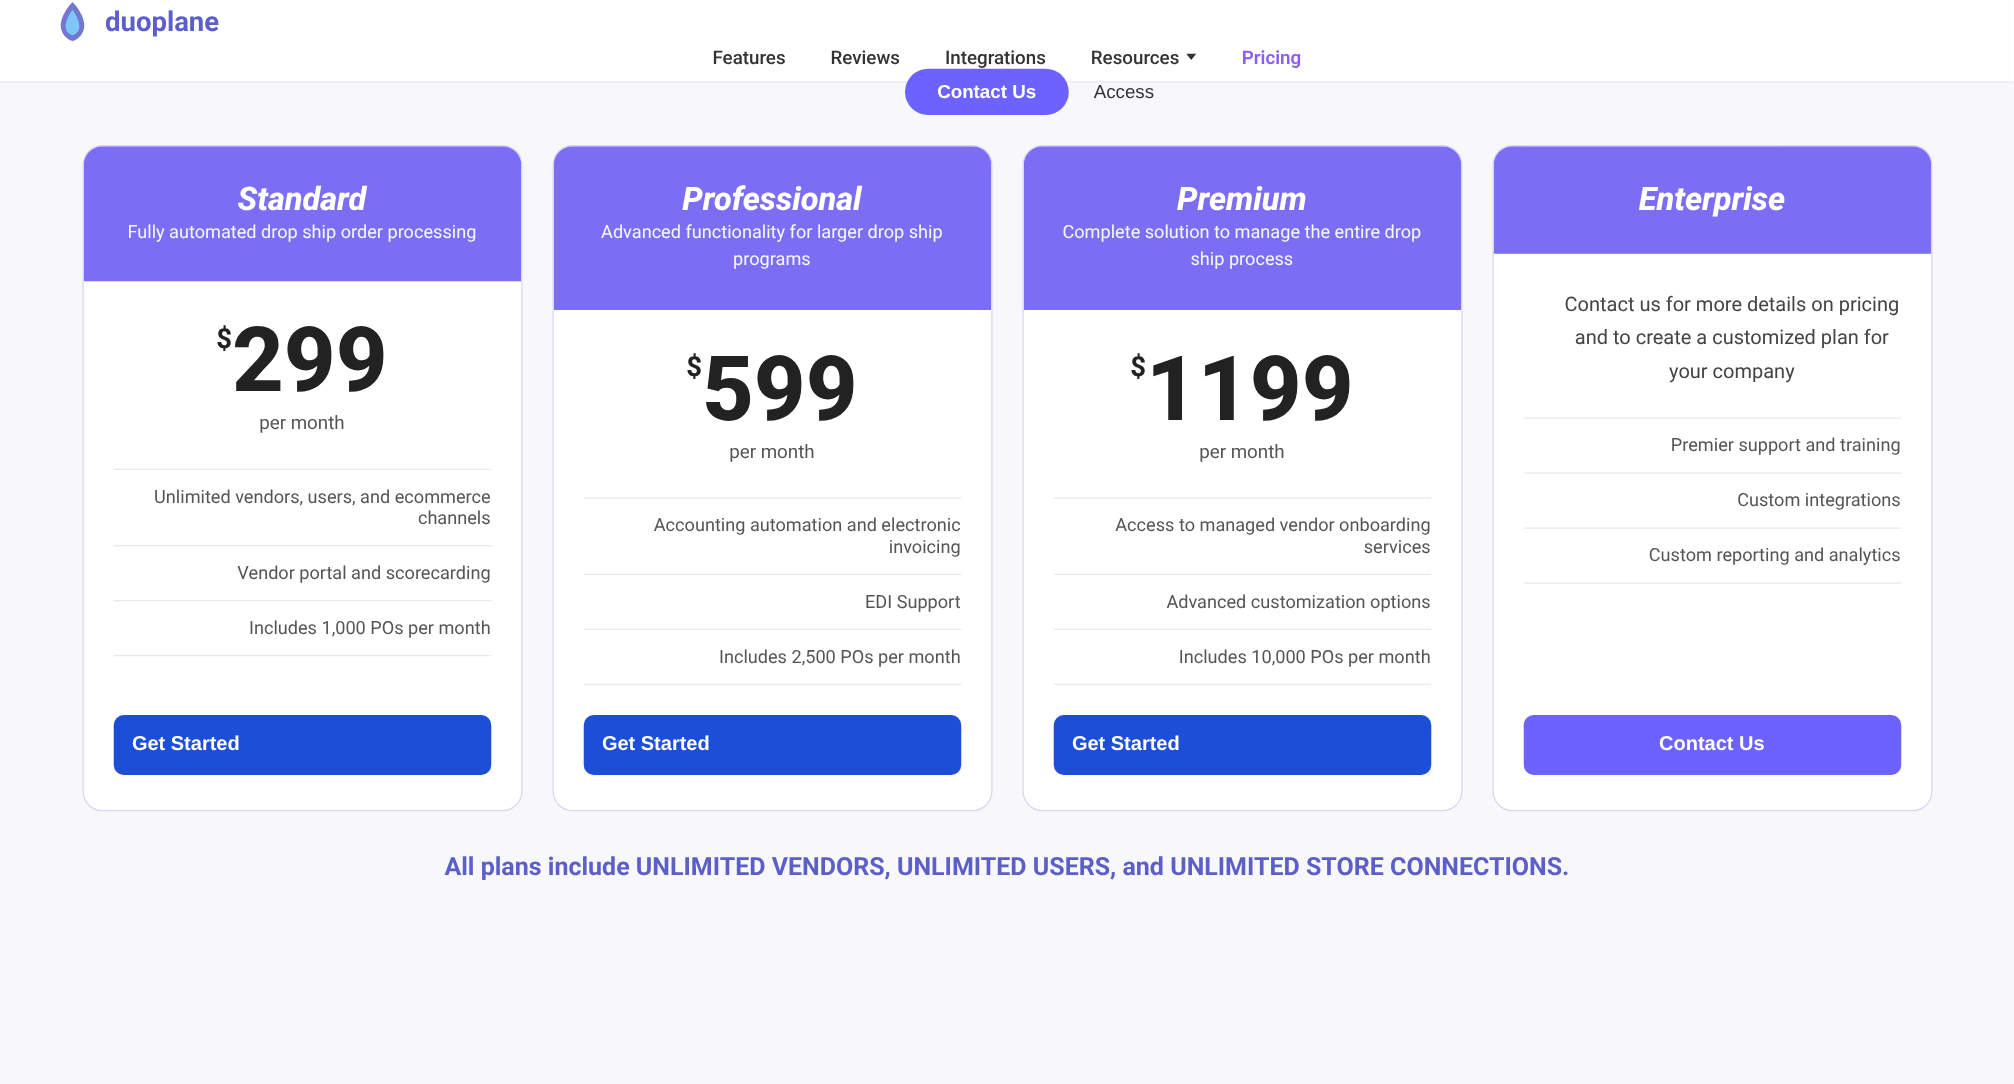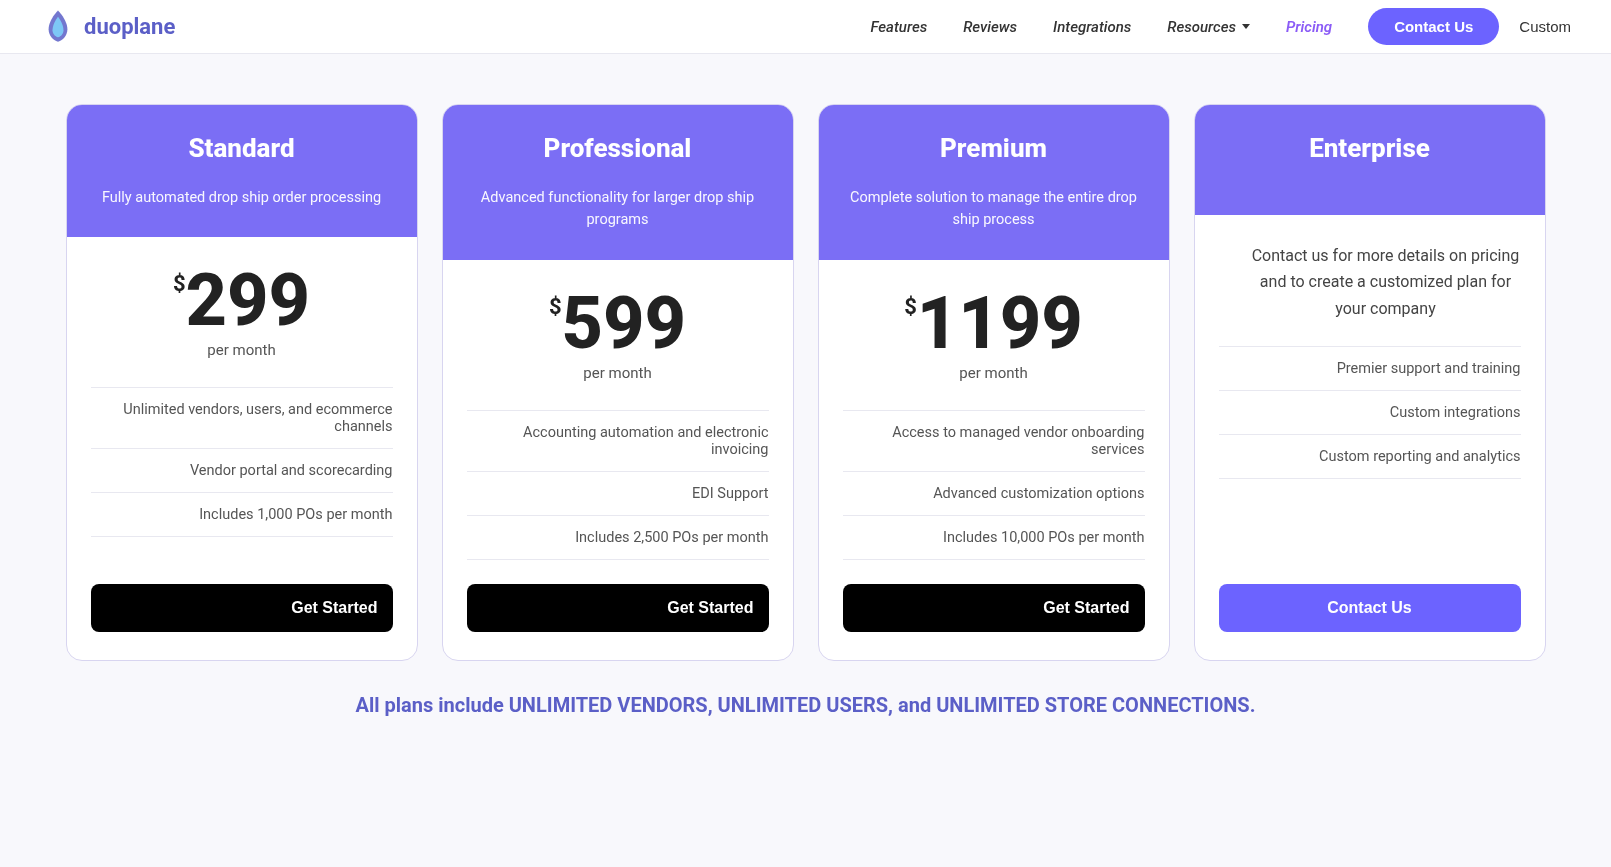--- a/index.html
+++ b/index.html
@@ -8,21 +8,22 @@
       background: #f8f8fc;
       min-height: 867px;
     }
     
     nav {
       background: #fff;
       border-bottom: 1px solid #e8e8f0;
       display: flex;
       align-items: center;
       padding: 0 40px;
-      height: 54px;
+      height: 66px;
+      flex-direction: column;
     }
     .logo-area {
       display: flex;
       align-items: center;
       gap: 8px;
       margin-right: auto;
     }
     .logo-icon {
       width: 36px;
       height: 36px;
@@ -36,21 +37,20 @@
       display: flex;
       align-items: center;
       gap: 36px;
       list-style: none;
     }
     .nav-links li a {
       text-decoration: none;
       font-size: 15px;
       color: #333;
       font-weight: 500;
-      font-style: italic;
     }
     .nav-links li a.active {
       color: #8b5cf6;
       font-weight: 600;
     }
     .nav-links li a.resources {
       display: flex;
       align-items: center;
       gap: 4px;
     }
@@ -99,21 +99,22 @@
     }
     .plan-header {
       background: #7b6ef5;
       padding: 28px 24px 28px;
       text-align: center;
       color: #fff;
     }
     .plan-header h2 {
       font-size: 26px;
       font-weight: 800;
-      margin-bottom: 24px;
+      margin-bottom: 0;
+      font-style: italic;
     }
     .plan-header p {
       font-size: 14.5px;
       line-height: 1.55;
       opacity: 0.95;
     }
     .plan-body {
       padding: 28px 24px 28px;
       display: flex;
       flex-direction: column;
@@ -164,30 +165,30 @@
       text-align: right;
       padding: 13px 0;
       border-bottom: 1px solid #e8e8f0;
     }
     .features-list li:first-child {
       border-top: 1px solid #e8e8f0;
     }
     .btn-get-started {
       display: block;
       width: 100%;
-      background: #000000;
+      background: #1d4ed8;
       color: #fff;
       border: none;
       border-radius: 8px;
       padding: 15px;
       font-size: 16px;
       font-weight: 700;
       cursor: pointer;
       margin-top: 24px;
-      text-align: right;
+      text-align: left;
     }
     .btn-contact-card {
       display: block;
       width: 100%;
       background: #6c63ff;
       color: #fff;
       border: none;
       border-radius: 8px;
       padding: 15px;
       font-size: 16px;
@@ -232,21 +233,21 @@
     <li>
       <a href="#" class="resources">
         <span>Resources</span>
         <span class="chevron"></span>
       </a>
     </li>
     <li><a href="#" class="active">Pricing</a></li>
   </ul>
   <div class="nav-right">
     <button class="btn-contact-nav">Contact Us</button>
-    <button class="btn-login">Custom</button>
+    <button class="btn-login">Access</button>
   </div>
 </nav>
 
 <div class="main-content">
   <div class="pricing-grid">
 
     <div class="plan-card">
       <div class="plan-header">
         <h2>Standard</h2>
         <p>Fully automated drop ship order processing</p>

